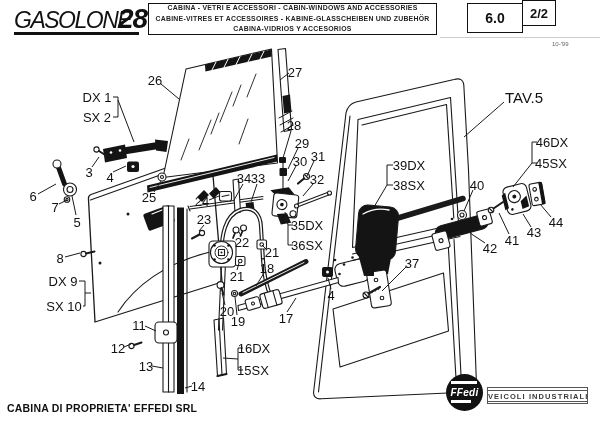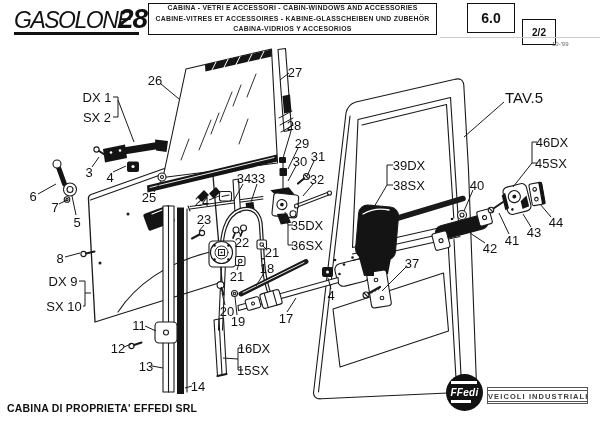--- a/index.html
+++ b/index.html
@@ -20,30 +20,30 @@
   .title-box{
     position:absolute;left:148px;top:3px;width:289px;height:32px;
     border:1.5px solid #111;box-sizing:border-box;
     display:flex;flex-direction:column;justify-content:center;align-items:center;
   }
   .title-box div{
     font-size:6.9px;font-weight:bold;letter-spacing:0.25px;line-height:1.55;
     color:#222;white-space:nowrap;
   }
   .section-box{
-    position:absolute;left:467px;top:3px;width:48px;height:30px;
+    position:absolute;left:467px;top:3px;width:56px;height:30px;
     border:1.5px solid #111;box-sizing:border-box;
     display:flex;align-items:center;justify-content:center;
     font-size:14px;font-weight:bold;
   }
   .page-box{
-    position:absolute;left:522px;top:19px;width:34px;height:26px;
+    position:absolute;left:522px;top:0;width:34px;height:26px;
     border:1.2px solid #111;box-sizing:border-box;
     display:flex;align-items:center;justify-content:center;
-    font-size:10px;font-weight:bold;
+    font-size:13px;font-weight:bold;
   }
   .rev-rule{position:absolute;left:440px;top:37px;width:160px;border-top:1px solid #ccc;}
   .revision{position:absolute;left:552px;top:41px;font-size:6px;color:#666;}
   
   #diagram{position:absolute;left:0;top:0;}
   #diagram text{font-family:"Liberation Sans", sans-serif;fill:#111;}
   
   .property-note{position:absolute;left:7px;top:402px;font-size:10.5px;font-weight:bold;letter-spacing:0.2px;}
   .logo-circle{
     position:absolute;left:446px;top:374px;width:37px;height:37px;border-radius:50%;

